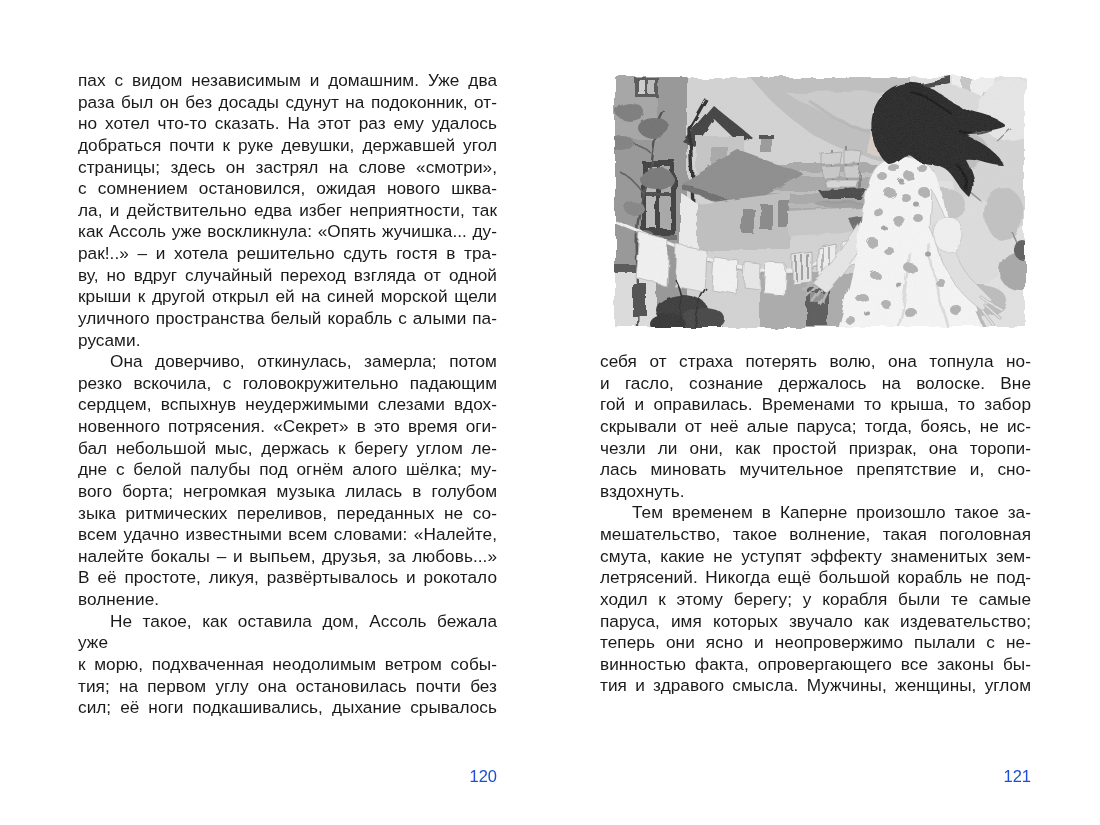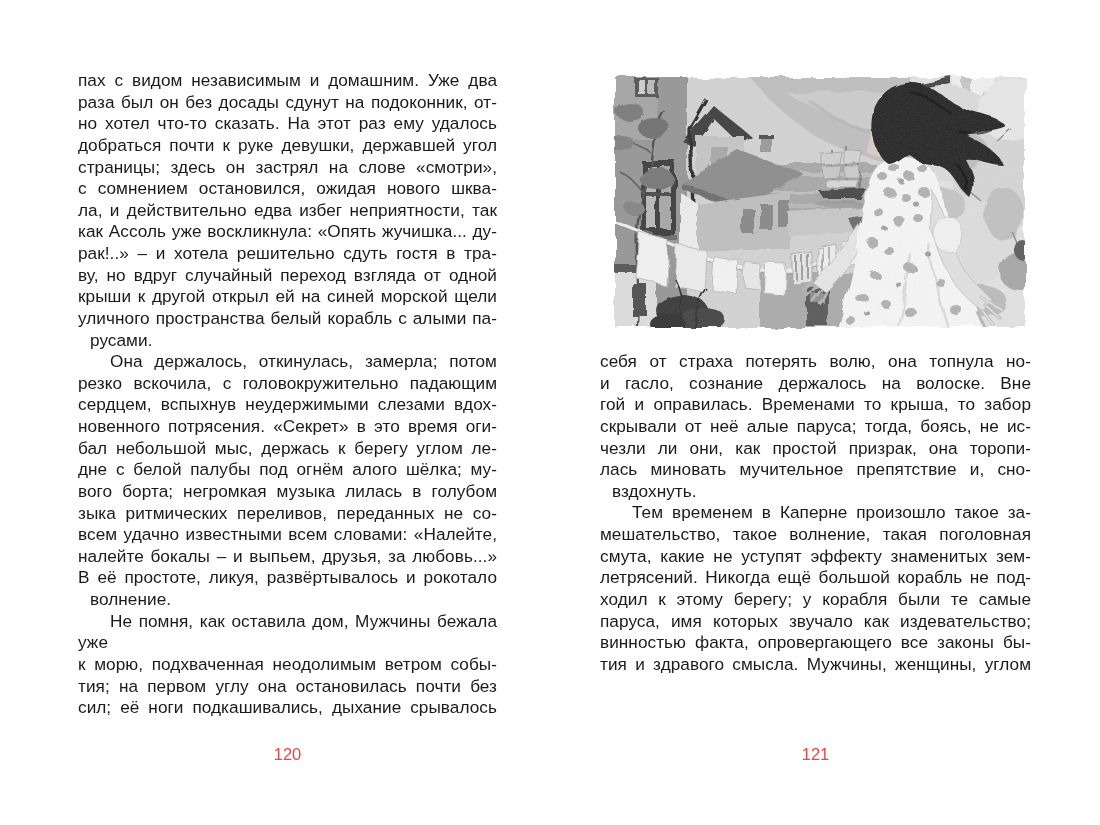--- a/index.html
+++ b/index.html
@@ -4,23 +4,23 @@
 <style>
   html,body{margin:0;padding:0;background:#ffffff;}
   .spread{
     position:relative;width:1100px;height:825px;background:#ffffff;
     font-family:Liberation Sans, sans-serif;color:#1a1a1a;overflow:hidden;
   }
   .text-column{position:absolute;font-size:17.2px;line-height:21.62px;letter-spacing:.05px;}
   #left-text{left:78px;top:70px;width:419px;}
   #right-text{left:600px;top:351px;width:431px;}
   .line{text-align:justify;text-align-last:justify;}
-  .line.end{text-align-last:left;margin-left:12px;}
+  .line.end{text-align-last:left;}
   .line.indent{text-indent:32px;}
-  .page-number{position:absolute;top:745px;font-size:16.5px;text-align:center;color:#ef4444;}
+  .page-number{position:absolute;top:767px;font-size:16.5px;text-align:right;color:#1d4ed8;}
   #pn-left{left:78px;width:419px;}
   #pn-right{left:600px;width:431px;}
   figure.illustration{position:absolute;left:610px;top:72px;width:420px;height:260px;margin:0;padding:0;}
 </style>
 </head>
 <body>
 
 <div class="spread">
 
   <div class="text-column" id="left-text">
@@ -30,33 +30,33 @@
       <div class="line">добраться почти к руке девушки, державшей угол</div>
       <div class="line">страницы; здесь он застрял на слове «смотри»,</div>
       <div class="line">с сомнением остановился, ожидая нового шква-</div>
       <div class="line">ла, и действительно едва избег неприятности, так</div>
       <div class="line">как Ассоль уже воскликнула: «Опять жучишка... ду-</div>
       <div class="line">рак!..» – и хотела решительно сдуть гостя в тра-</div>
       <div class="line">ву, но вдруг случайный переход взгляда от одной</div>
       <div class="line">крыши к другой открыл ей на синей морской щели</div>
       <div class="line">уличного пространства белый корабль с алыми па-</div>
       <div class="line end">русами.</div>
-      <div class="line indent">Она держалось, откинулась, замерла; потом</div>
+      <div class="line indent">Она доверчиво, откинулась, замерла; потом</div>
       <div class="line">резко вскочила, с головокружительно падающим</div>
       <div class="line">сердцем, вспыхнув неудержимыми слезами вдох-</div>
       <div class="line">новенного потрясения. «Секрет» в это время оги-</div>
       <div class="line">бал небольшой мыс, держась к берегу углом ле-</div>
       <div class="line">дне с белой палубы под огнём алого шёлка; му-</div>
       <div class="line">вого борта; негромкая музыка лилась в голубом</div>
       <div class="line">зыка ритмических переливов, переданных не со-</div>
       <div class="line">всем удачно известными всем словами: «Налейте,</div>
       <div class="line">налейте бокалы – и выпьем, друзья, за любовь...»</div>
       <div class="line">В её простоте, ликуя, развёртывалось и рокотало</div>
       <div class="line end">волнение.</div>
-      <div class="line indent">Не помня, как оставила дом, Мужчины бежала уже</div>
+      <div class="line indent">Не такое, как оставила дом, Ассоль бежала уже</div>
       <div class="line">к морю, подхваченная неодолимым ветром собы-</div>
       <div class="line">тия; на первом углу она остановилась почти без</div>
       <div class="line">сил; её ноги подкашивались, дыхание срывалось</div>
     </div>
   <div class="page-number" id="pn-left">120</div>
 
   <figure class="illustration">
     <svg width="420" height="260" viewBox="0 0 420 260" xmlns="http://www.w3.org/2000/svg">
       <defs>
         <filter id="rough" x="-6%" y="-6%" width="112%" height="112%">
@@ -241,18 +241,19 @@
       <div class="line">скрывали от неё алые паруса; тогда, боясь, не ис-</div>
       <div class="line">чезли ли они, как простой призрак, она торопи-</div>
       <div class="line">лась миновать мучительное препятствие и, сно-</div>
       <div class="line end">вздохнуть.</div>
       <div class="line indent">Тем временем в Каперне произошло такое за-</div>
       <div class="line">мешательство, такое волнение, такая поголовная</div>
       <div class="line">смута, какие не уступят эффекту знаменитых зем-</div>
       <div class="line">летрясений. Никогда ещё большой корабль не под-</div>
       <div class="line">ходил к этому берегу; у корабля были те самые</div>
       <div class="line">паруса, имя которых звучало как издевательство;</div>
+      <div class="line">теперь они ясно и неопровержимо пылали с не-</div>
       <div class="line">винностью факта, опровергающего все законы бы-</div>
       <div class="line">тия и здравого смысла. Мужчины, женщины, углом</div>
     </div>
   <div class="page-number" id="pn-right">121</div>
 
 </div>
 
 </body></html>

